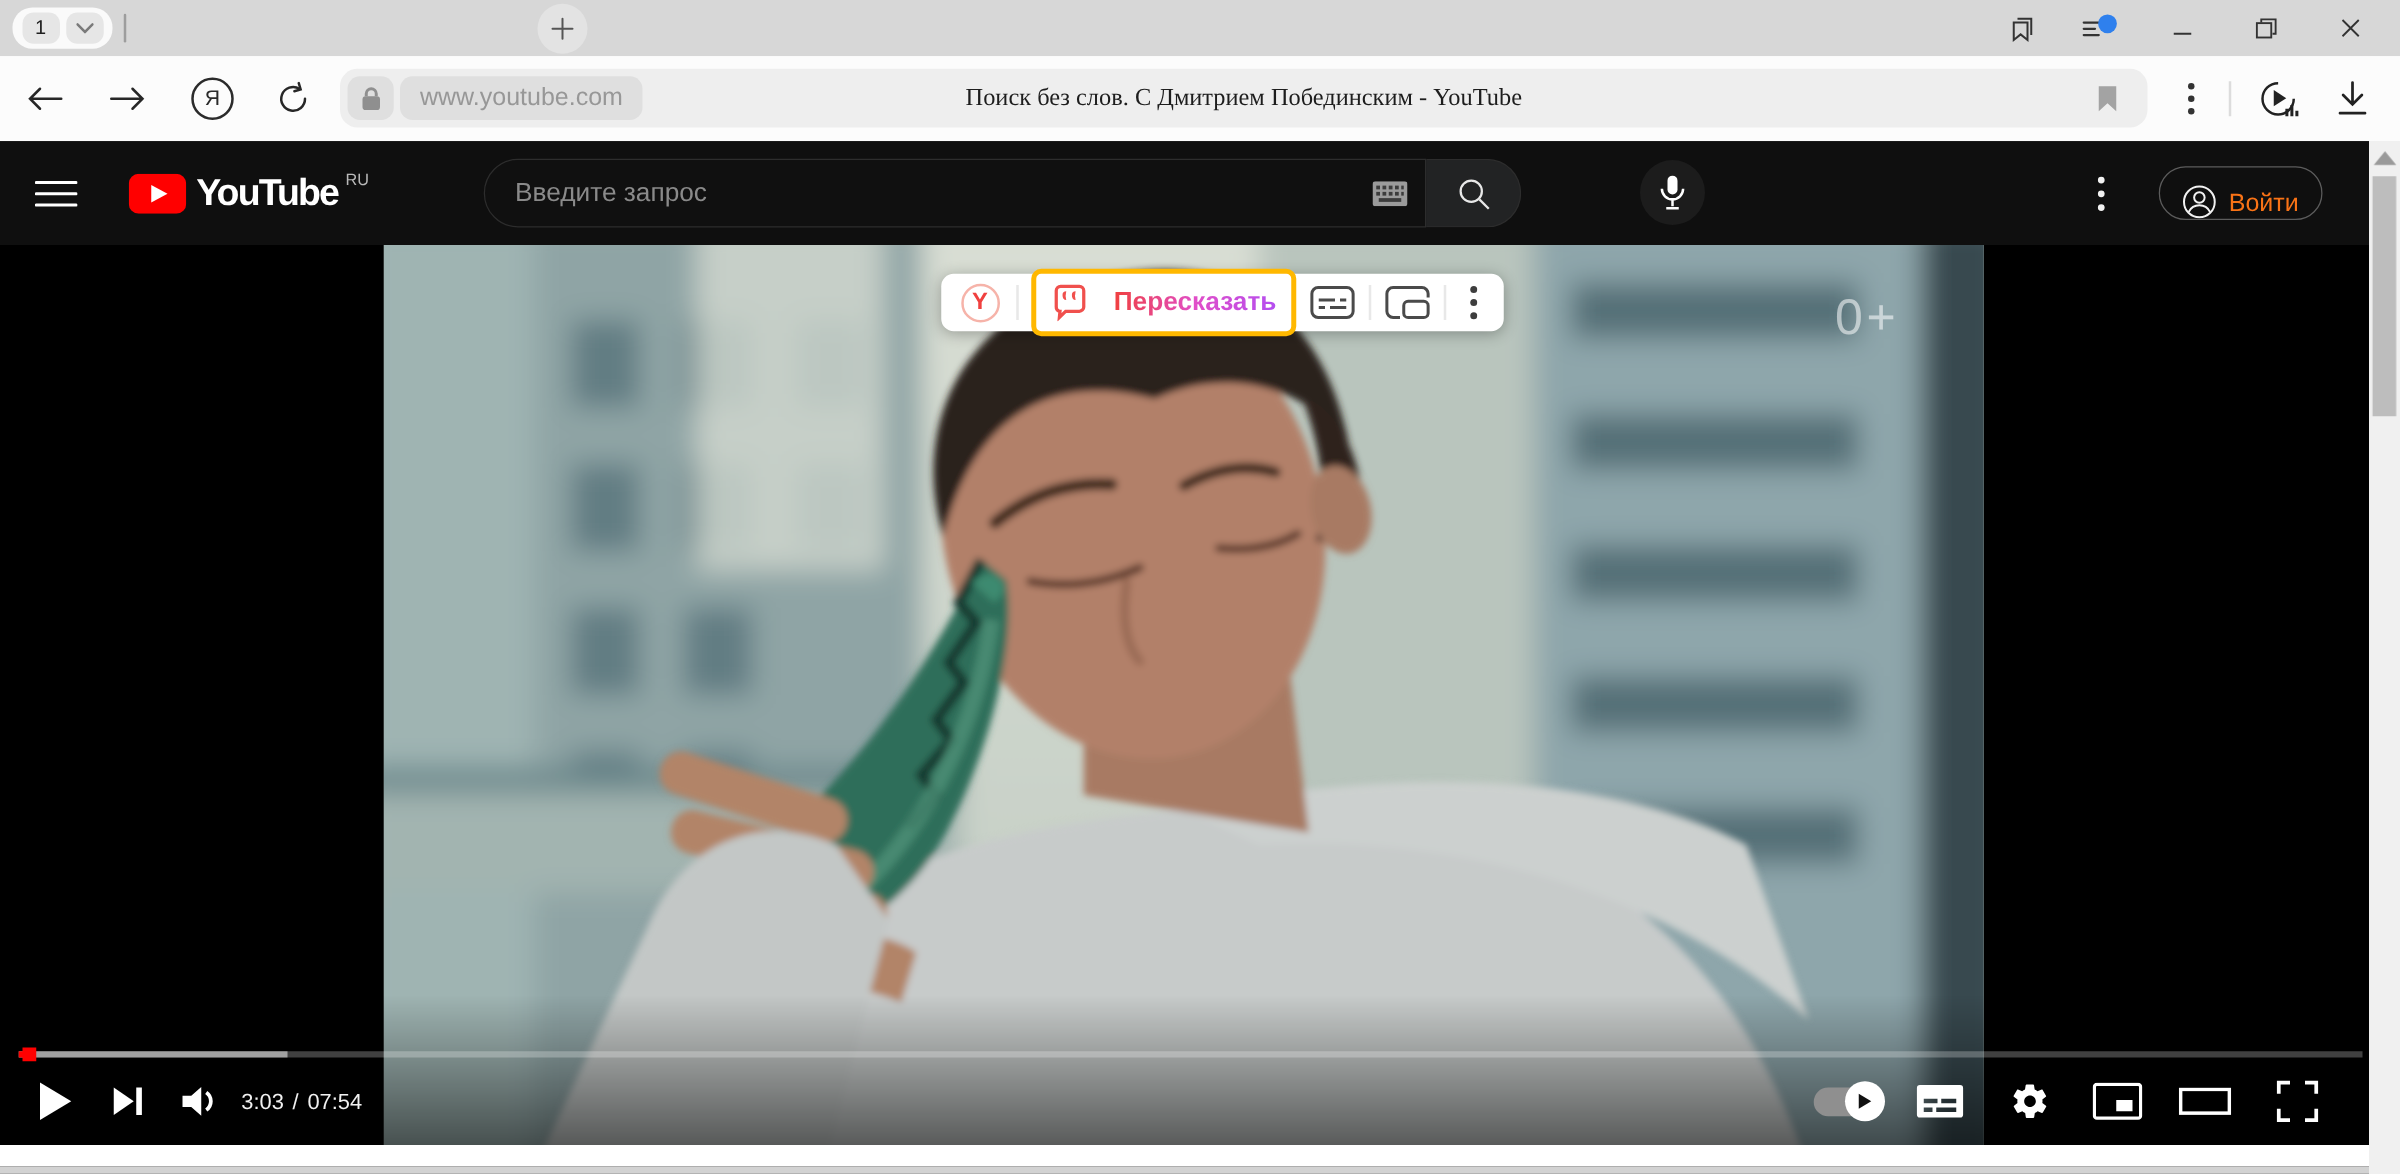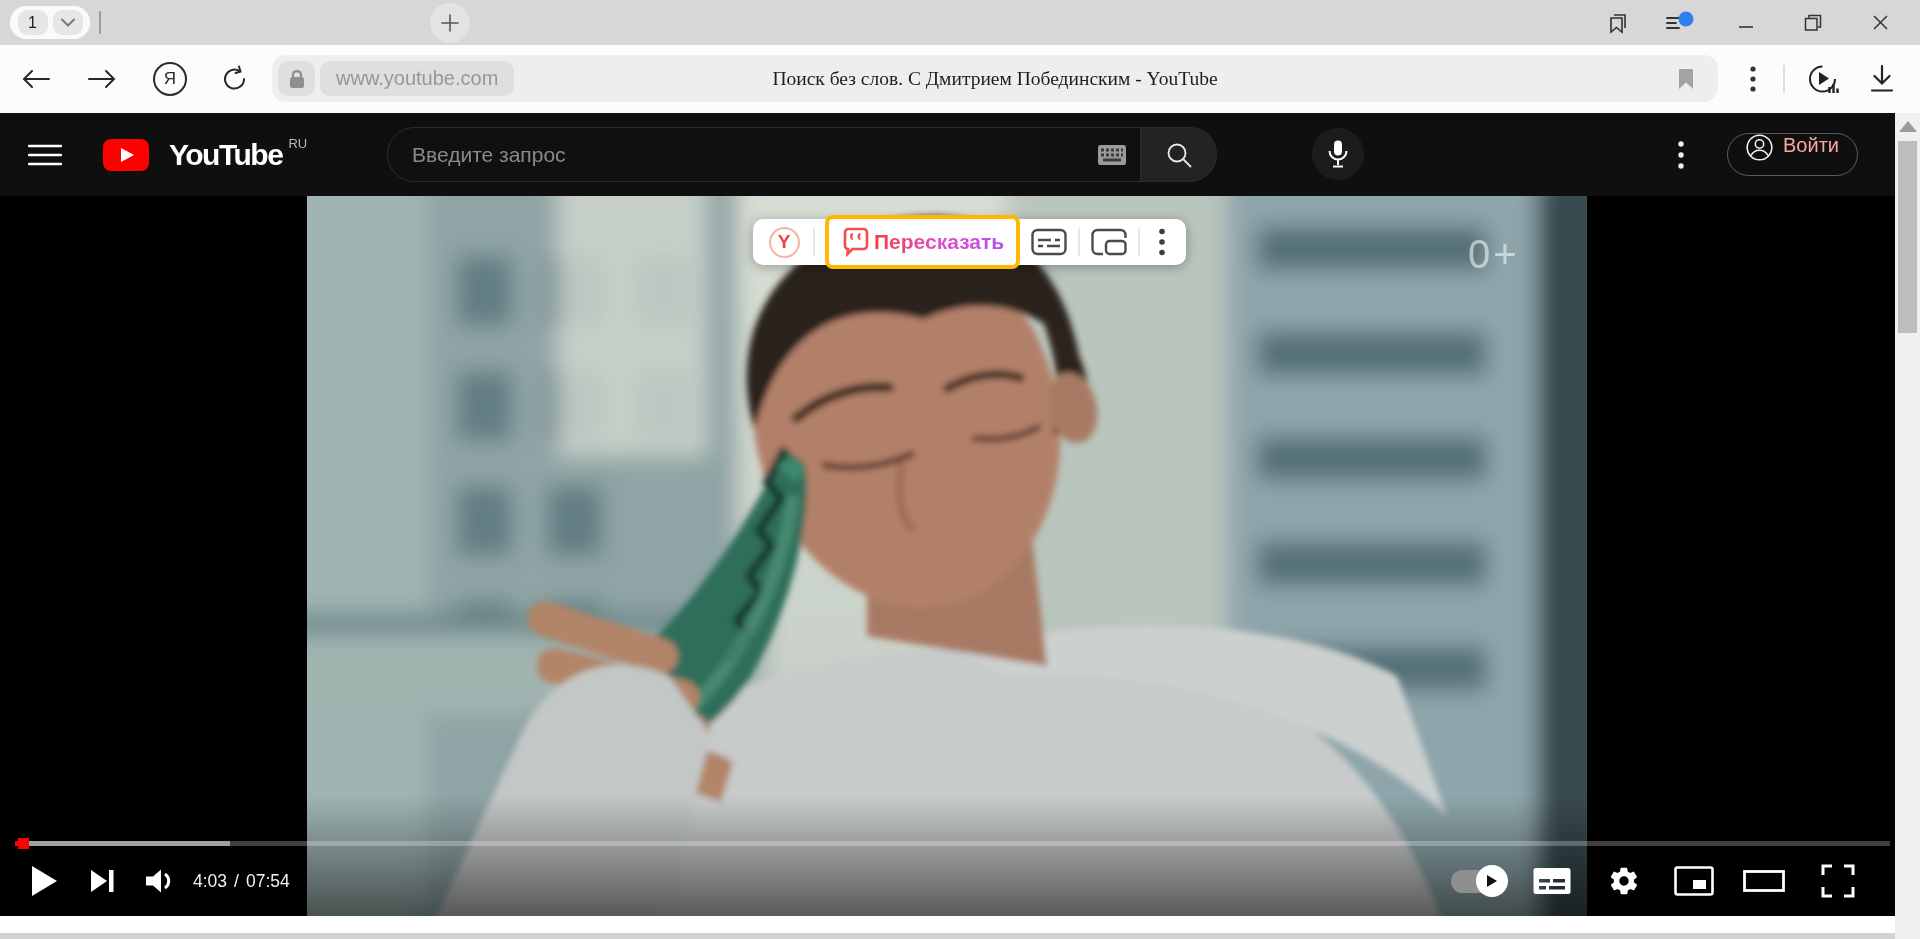--- a/index.html
+++ b/index.html
@@ -40,49 +40,49 @@
   .pagetitle{ position:absolute; left:0; right:0; text-align:center; font-size:19.5px; color:#1d1d1d;
     pointer-events:none;font-family:Liberation Serif, serif; }
   .bookmark-btn{ position:absolute; right:14px; top:6px; width:36px; height:35px;
     display:flex; align-items:center; justify-content:center; }
   .vline{ width:2px; height:28px; background:#dcdcdc; }
 
   
   .page{ left:0; top:113px; width:1920px; height:826px; background:#000; }
   .masthead{ left:0; top:0; width:1920px; height:83px; background:#0f0f0f; }
   .mh-center{ top:0; height:83px; display:flex; align-items:center; }
-  .yt-word{ font-size:30px; font-weight:bold; letter-spacing:-1.5px; color:#fff; margin-left:20px; }
+  .yt-word{ font-size:30px; font-weight:bold; letter-spacing:-1.5px; color:#fff; margin-left:8px; }
   .yt-region{ font-size:13px; color:#b9b9b9; margin-left:6px; margin-top:-22px;text-align:right; }
   .searchwrap{ left:387px; top:14px; height:55px; display:flex; }
   .searchbox{ width:754px; height:55px; background:#101010; border:1px solid #2d2d2d;
     border-radius:28px 0 0 28px; position:relative; }
   .searchbox input{ width:100%; height:100%; background:transparent; border:none; outline:none;
     color:#eee; font-size:21px; padding:0 56px 0 24px; font-family:"Liberation Sans",sans-serif; }
   .searchbox input::placeholder{ color:#8a8a8a; }
   .kbd-ic{ position:absolute; right:14px; top:17px; }
   .search-btn{ width:76px; height:55px; background:#222324; border:1px solid #2d2d2d; border-left:none;
     border-radius:0 28px 28px 0; display:flex; align-items:center; justify-content:center; }
   .mic-btn{ left:1312px; top:15px; width:52px; height:52px; border-radius:50%; background:#1c1c1c;
     display:flex; align-items:center; justify-content:center; }
   .signin{ left:1727px; top:20px; height:43px; padding:0 18px; border:1px solid rgba(255,255,255,0.32);
-    border-radius:22px; display:flex; align-items:flex-start; gap:10px; color:#fca5a5; font-size:20px; }
+    border-radius:22px; display:flex; align-items:flex-end; gap:10px; color:#f97316; font-size:20px; }
 
   
   .player{ left:0; top:83px; width:1920px; height:720px; background:#000; overflow:hidden; }
   .video{ left:307px; top:0; width:1280px; height:720px; overflow:hidden; background:#9fb0ac; }
   .age{ left:1468px; top:36px; font-size:40px; font-weight:300; letter-spacing:3px;
     color:rgba(255,255,255,0.55); }
   .shade{ left:0; bottom:0; width:1920px; height:120px;
     background:linear-gradient(rgba(0,0,0,0),rgba(0,0,0,0.55)); }
 
   .ytoolbar{ left:753px; top:23px; height:46px; background:#fff; border-radius:10px;
     box-shadow:0 2px 12px rgba(0,0,0,0.3); display:flex; align-items:center; padding:0 12px; gap:10px; }
   .ybar-sep{ width:2px; height:28px; background:#e8e8e8; }
   .retell-btn{ height:54px; margin:-4px 0; border:4px solid #ffb800; border-radius:8px; background:#fff;
-    display:flex; align-items:center; gap:3px; padding:0 12px; }
+    display:flex; align-items:center; gap:20px; padding:0 12px; }
   .retell-label{ font-size:21px; font-weight:bold;
     background:linear-gradient(90deg,#f0403f,#e14ec8,#b44ef0);
     -webkit-background-clip:text; background-clip:text; color:transparent; }
   .ybar-ic{ width:38px; height:38px; display:flex; align-items:center; justify-content:center; }
 
   .progress{ left:15px; top:645px; width:1875px; height:5px; background:rgba(255,255,255,0.25); }
   .buffer{ position:absolute; left:0; top:0; height:5px; width:215px; background:rgba(255,255,255,0.5); }
   .played{ position:absolute; left:0; top:0; height:5px; width:7px; background:#f00; }
   .scrubber{ position:absolute; left:3px; top:-3px; width:11px; height:11px; background:#f00; }
 
@@ -492,21 +492,21 @@
       </div>
       <div class="abs ctl" style="left:138px;width:44px;">
         <span>
           <svg width="32" height="28" viewBox="0 0 32 28" fill="#fff">
             <path d="M2 9.5 V18.5 H9 L17 25.5 V2.5 L9 9.5 Z"></path>
             <path d="M21 7 a8.5 8.5 0 0 1 0 14" fill="none" stroke="#fff" stroke-width="3"></path>
           </svg>
         </span>
       </div>
       <div class="abs timebox">
-        <span>4:03</span>
+        <span>3:03</span>
         <span>/</span>
         <span>07:54</span>
       </div>
 
       <div class="abs ctl autoplay" style="width:60px;">
         <div class="ap-pill">
           <div class="ap-knob">
             <svg width="12" height="14" viewBox="0 0 12 14">
                 <path d="M1 1 L11 7 L1 13 Z" fill="#111"></path>
               </svg>

